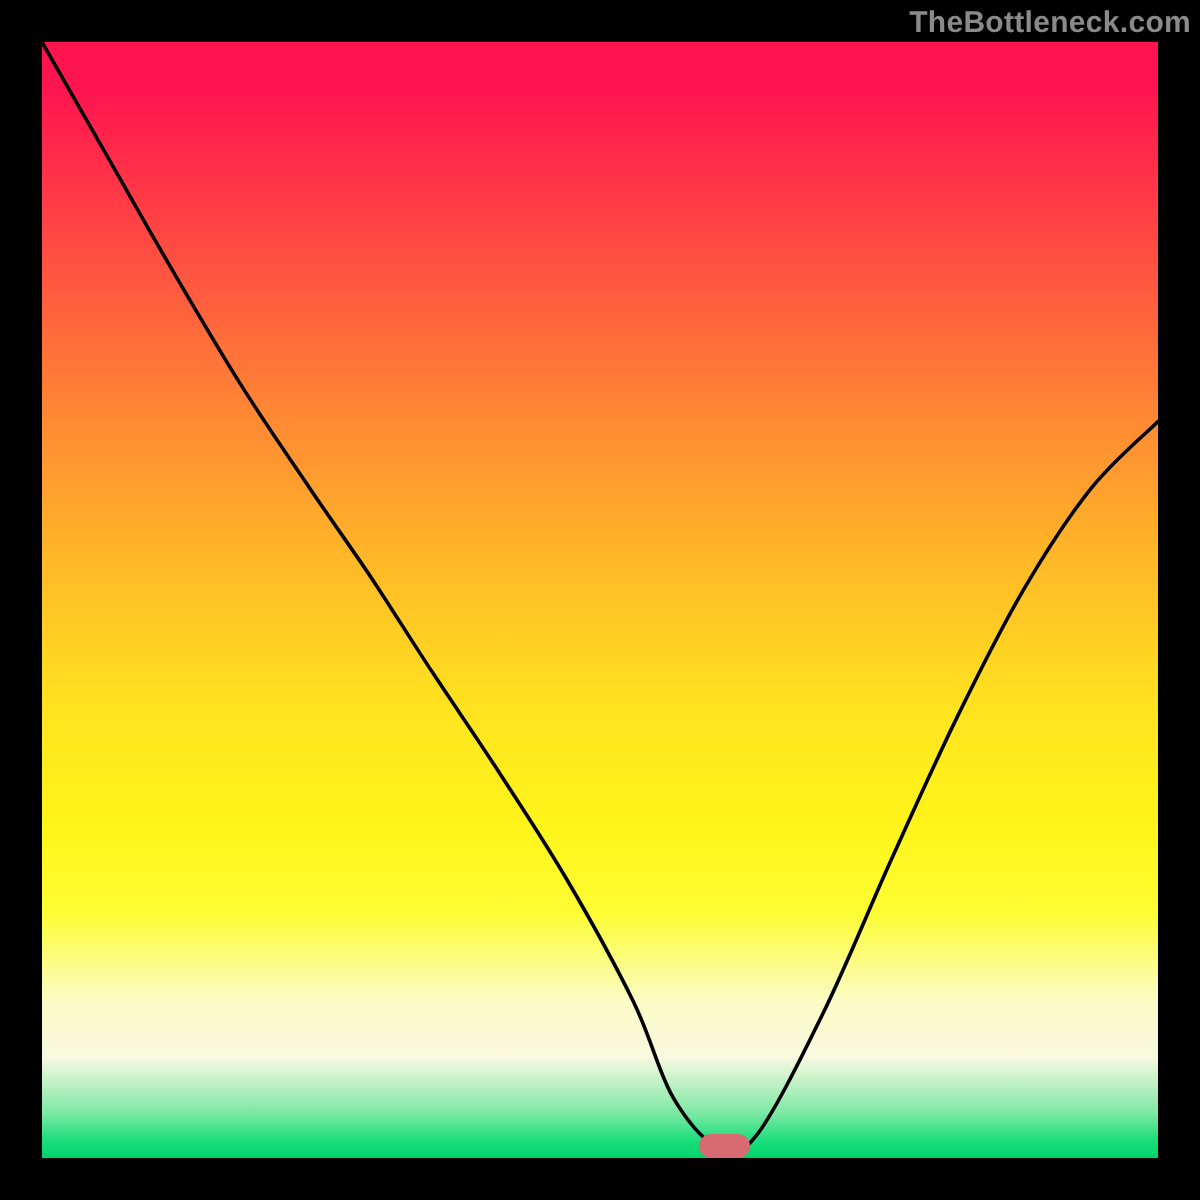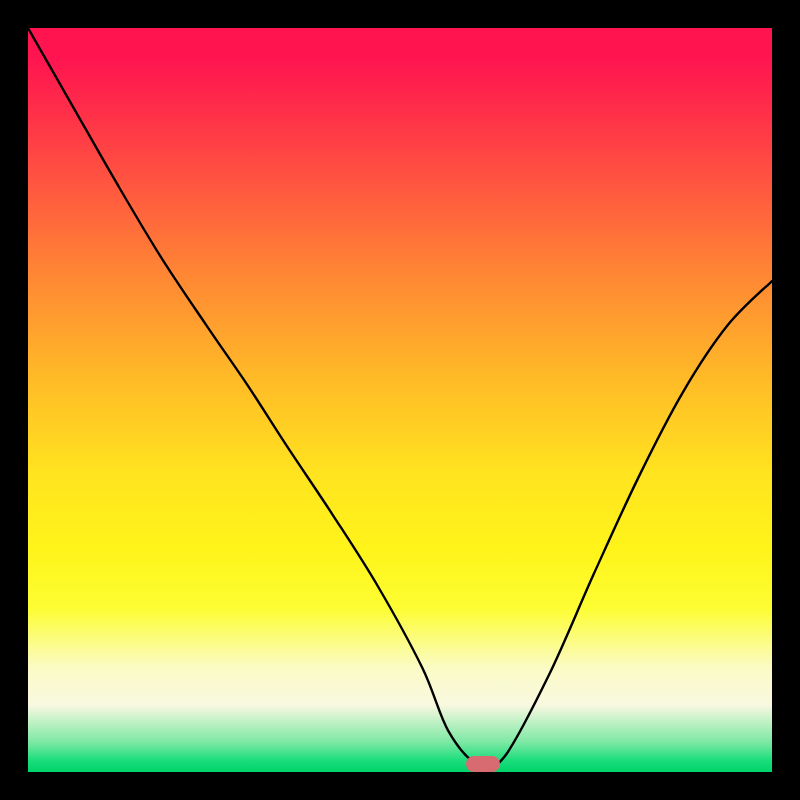--- a/index.html
+++ b/index.html
@@ -74,14 +74,15 @@
   <div class="plot-area">
 
     <svg class="curve" viewBox="0 0 744 744" preserveAspectRatio="none">
       <path id="curve-path" d="M 0.0 0.0 C 7.4 13.0, 29.8 52.1, 44.6 78.1 C 59.5 104.2, 74.4 130.8, 89.3 156.2 C 104.2 181.7, 119.0 207.1, 133.9 230.6 C 148.8 254.2, 164.3 276.5, 178.6 297.6 C 192.8 318.7, 205.8 336.7, 219.5 357.1 C 233.1 377.6, 246.1 398.7, 260.4 420.4 C 274.7 442.1, 290.2 464.4, 305.0 487.3 C 319.9 510.3, 334.8 532.6, 349.7 558.0 C 364.6 583.4, 382.5 615.7, 394.3 639.8 C 406.1 664.0, 411.1 687.0, 420.4 703.1 C 429.7 719.2, 440.8 732.2, 450.1 736.6 C 459.4 740.9, 464.4 744.0, 476.2 729.1 C 487.9 714.2, 505.9 677.7, 520.8 647.3 C 535.7 616.9, 550.6 579.7, 565.4 546.8 C 580.3 514.0, 595.2 480.5, 610.1 450.1 C 625.0 419.7, 639.8 390.0, 654.7 364.6 C 669.6 339.1, 684.5 316.2, 699.4 297.6 C 714.2 279.0, 736.6 260.4, 744.0 253.0" fill="none" stroke="#000" stroke-width="2.4" stroke-linejoin="round" stroke-linecap="round"></path>
     </svg>
 
     <div class="marker" id="opt-marker" style="left: 454.584px; top: 735.816px; background: rgb(216, 107, 114);"></div>
 
   </div>
 
+  <div class="watermark">TheBottleneck.com</div>
 
 </div>
 
 </body></html>

